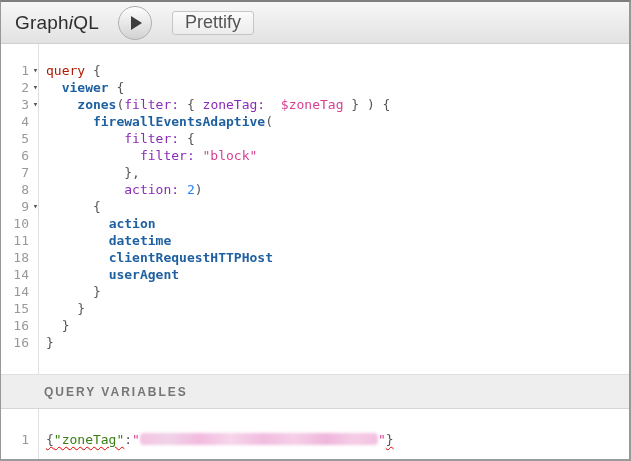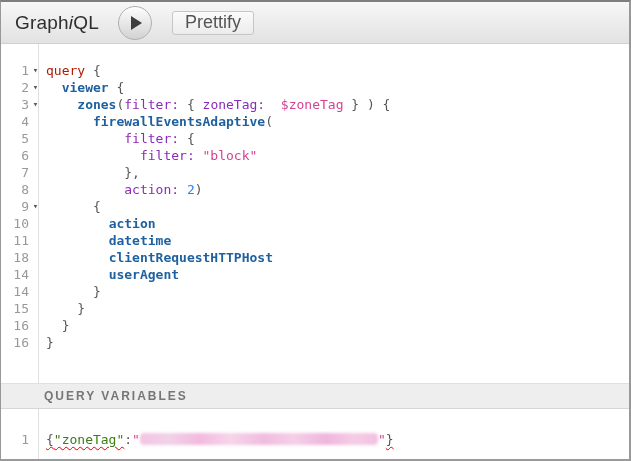--- a/index.html
+++ b/index.html
@@ -122,21 +122,21 @@
     vertical-align: -1px;
     background: linear-gradient(90deg,
       #f4c3e2 0%, #f0d2e8 12%, #f2bade 25%, #f6d5ea 38%,
       #f0bcdf 52%, #f5cfe7 65%, #efb6dc 78%, #f5cde6 90%, #f2c0e1 100%);
     filter: blur(1.6px);
   }
 
   
   .variables-title {
     flex: none;
-    height: 26px;
+    height: 35px;
     background: #eeeeee;
     border-top: 1px solid #e0e0e0;
     border-bottom: 1px solid #d6d6d6;
     display: flex;
     align-items: center;
     padding-left: 43px;
     color: #767676;
     font-size: 12px;
     font-weight: bold;
     letter-spacing: 2px;

